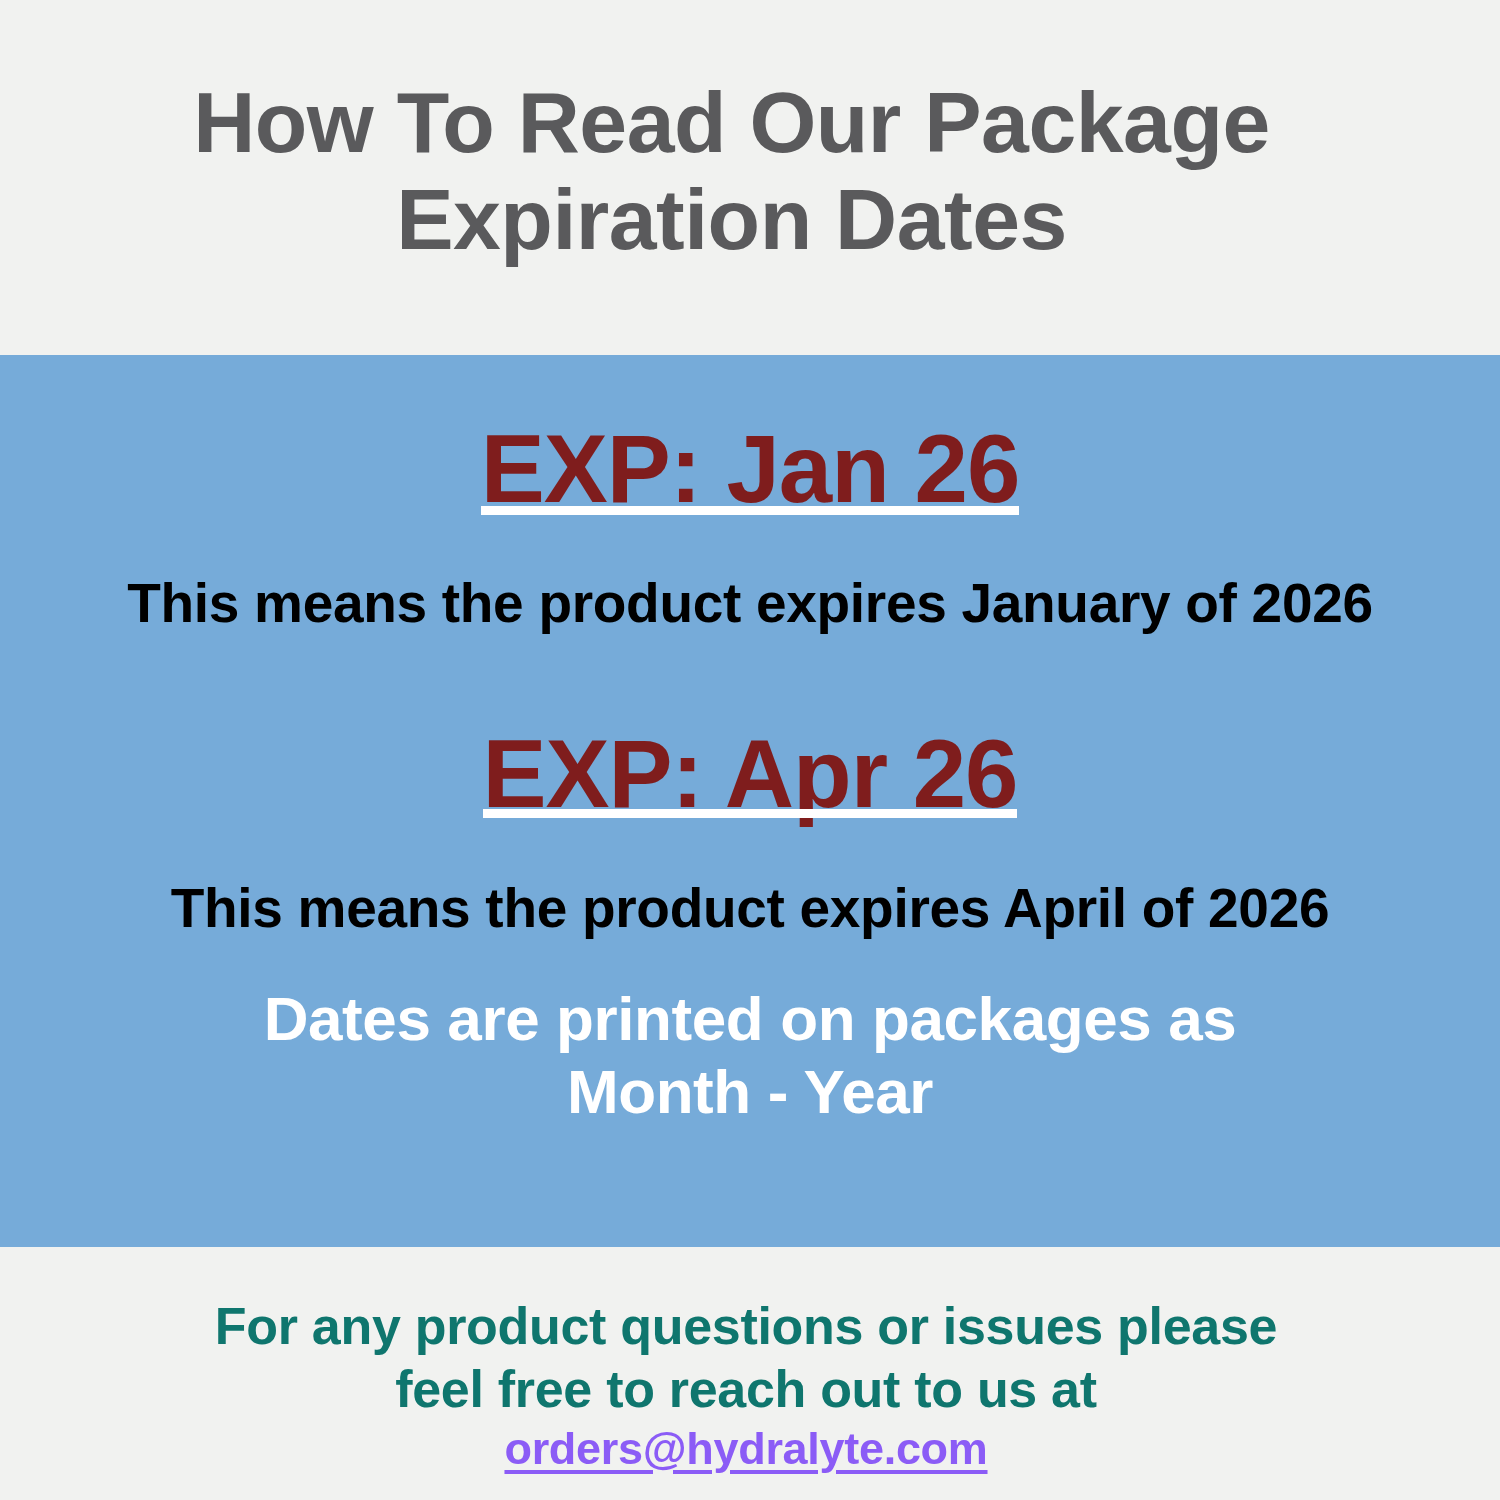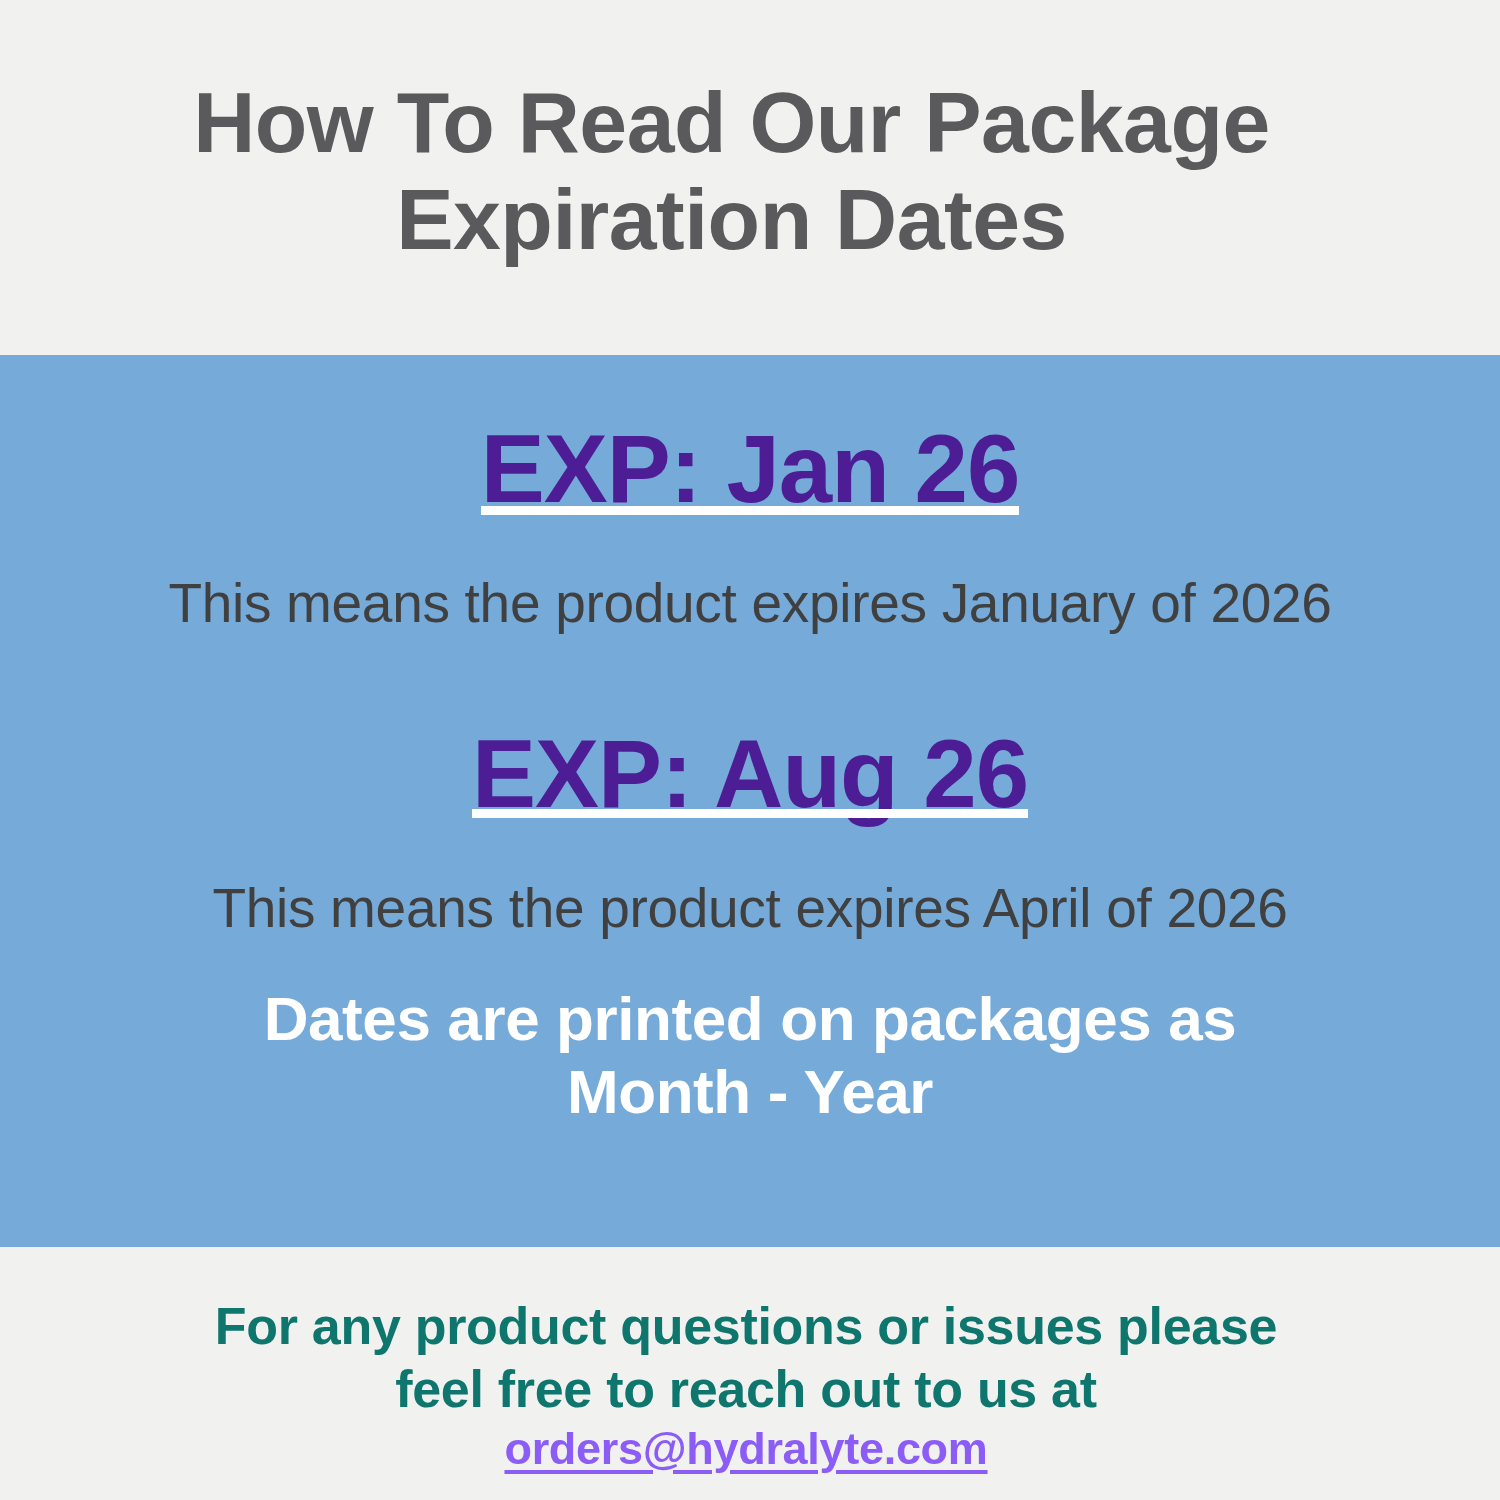--- a/index.html
+++ b/index.html
@@ -58,21 +58,21 @@
     flex-direction: column;
     align-items: center;
   }
 
   .exp-line {
     font-size: 96px;
     font-weight: bold;
     line-height: 1.0;
     letter-spacing: -1px;
     text-align: left;
-    color: #4c1d95;
+    color: #7f1d1d;
     position: relative;
     display: inline-block;
     padding-bottom: 20px;
   }
   .exp-line .exp-text {
     display: inline-block;
     position: relative;
   }
   .exp-line .exp-text::after {
     content: "";
@@ -83,24 +83,24 @@
     height: 9px;
     background: #ffffff;
   }
   
   .exp-line.has-descender .exp-text::after {
     bottom: 4px;
   }
 
   .exp-note {
     font-size: 55px;
-    font-weight: normal;
+    font-weight: bold;
     line-height: 1.1;
     text-align: center;
-    color: #404040;
+    color: #000000;
     letter-spacing: -0.3px;
   }
 
   .block-1 { margin-top: 4px; }
   .note-1  { margin-top: 36px; }
   .block-2 { margin-top: 92px; }
   .note-2  { margin-top: 36px; }
 
   .band-statement {
     margin-top: 44px;
@@ -158,21 +158,21 @@
   </div>
 
   <div class="band">
 
     <div class="exp-line block-1">
       <span class="exp-text">EXP: Jan 26</span>
     </div>
     <div class="exp-note note-1">This means the product expires January of 2026</div>
 
     <div class="exp-line has-descender block-2">
-      <span class="exp-text">EXP: Aug 26</span>
+      <span class="exp-text">EXP: Apr 26</span>
     </div>
     <div class="exp-note note-2">This means the product expires April of 2026</div>
 
     <div class="band-statement">Dates are printed on packages as
 Month - Year</div>
   </div>
 
   <div class="footer">
     <div class="footer-text">For any product questions or issues please
 feel free to reach out to us at</div>

